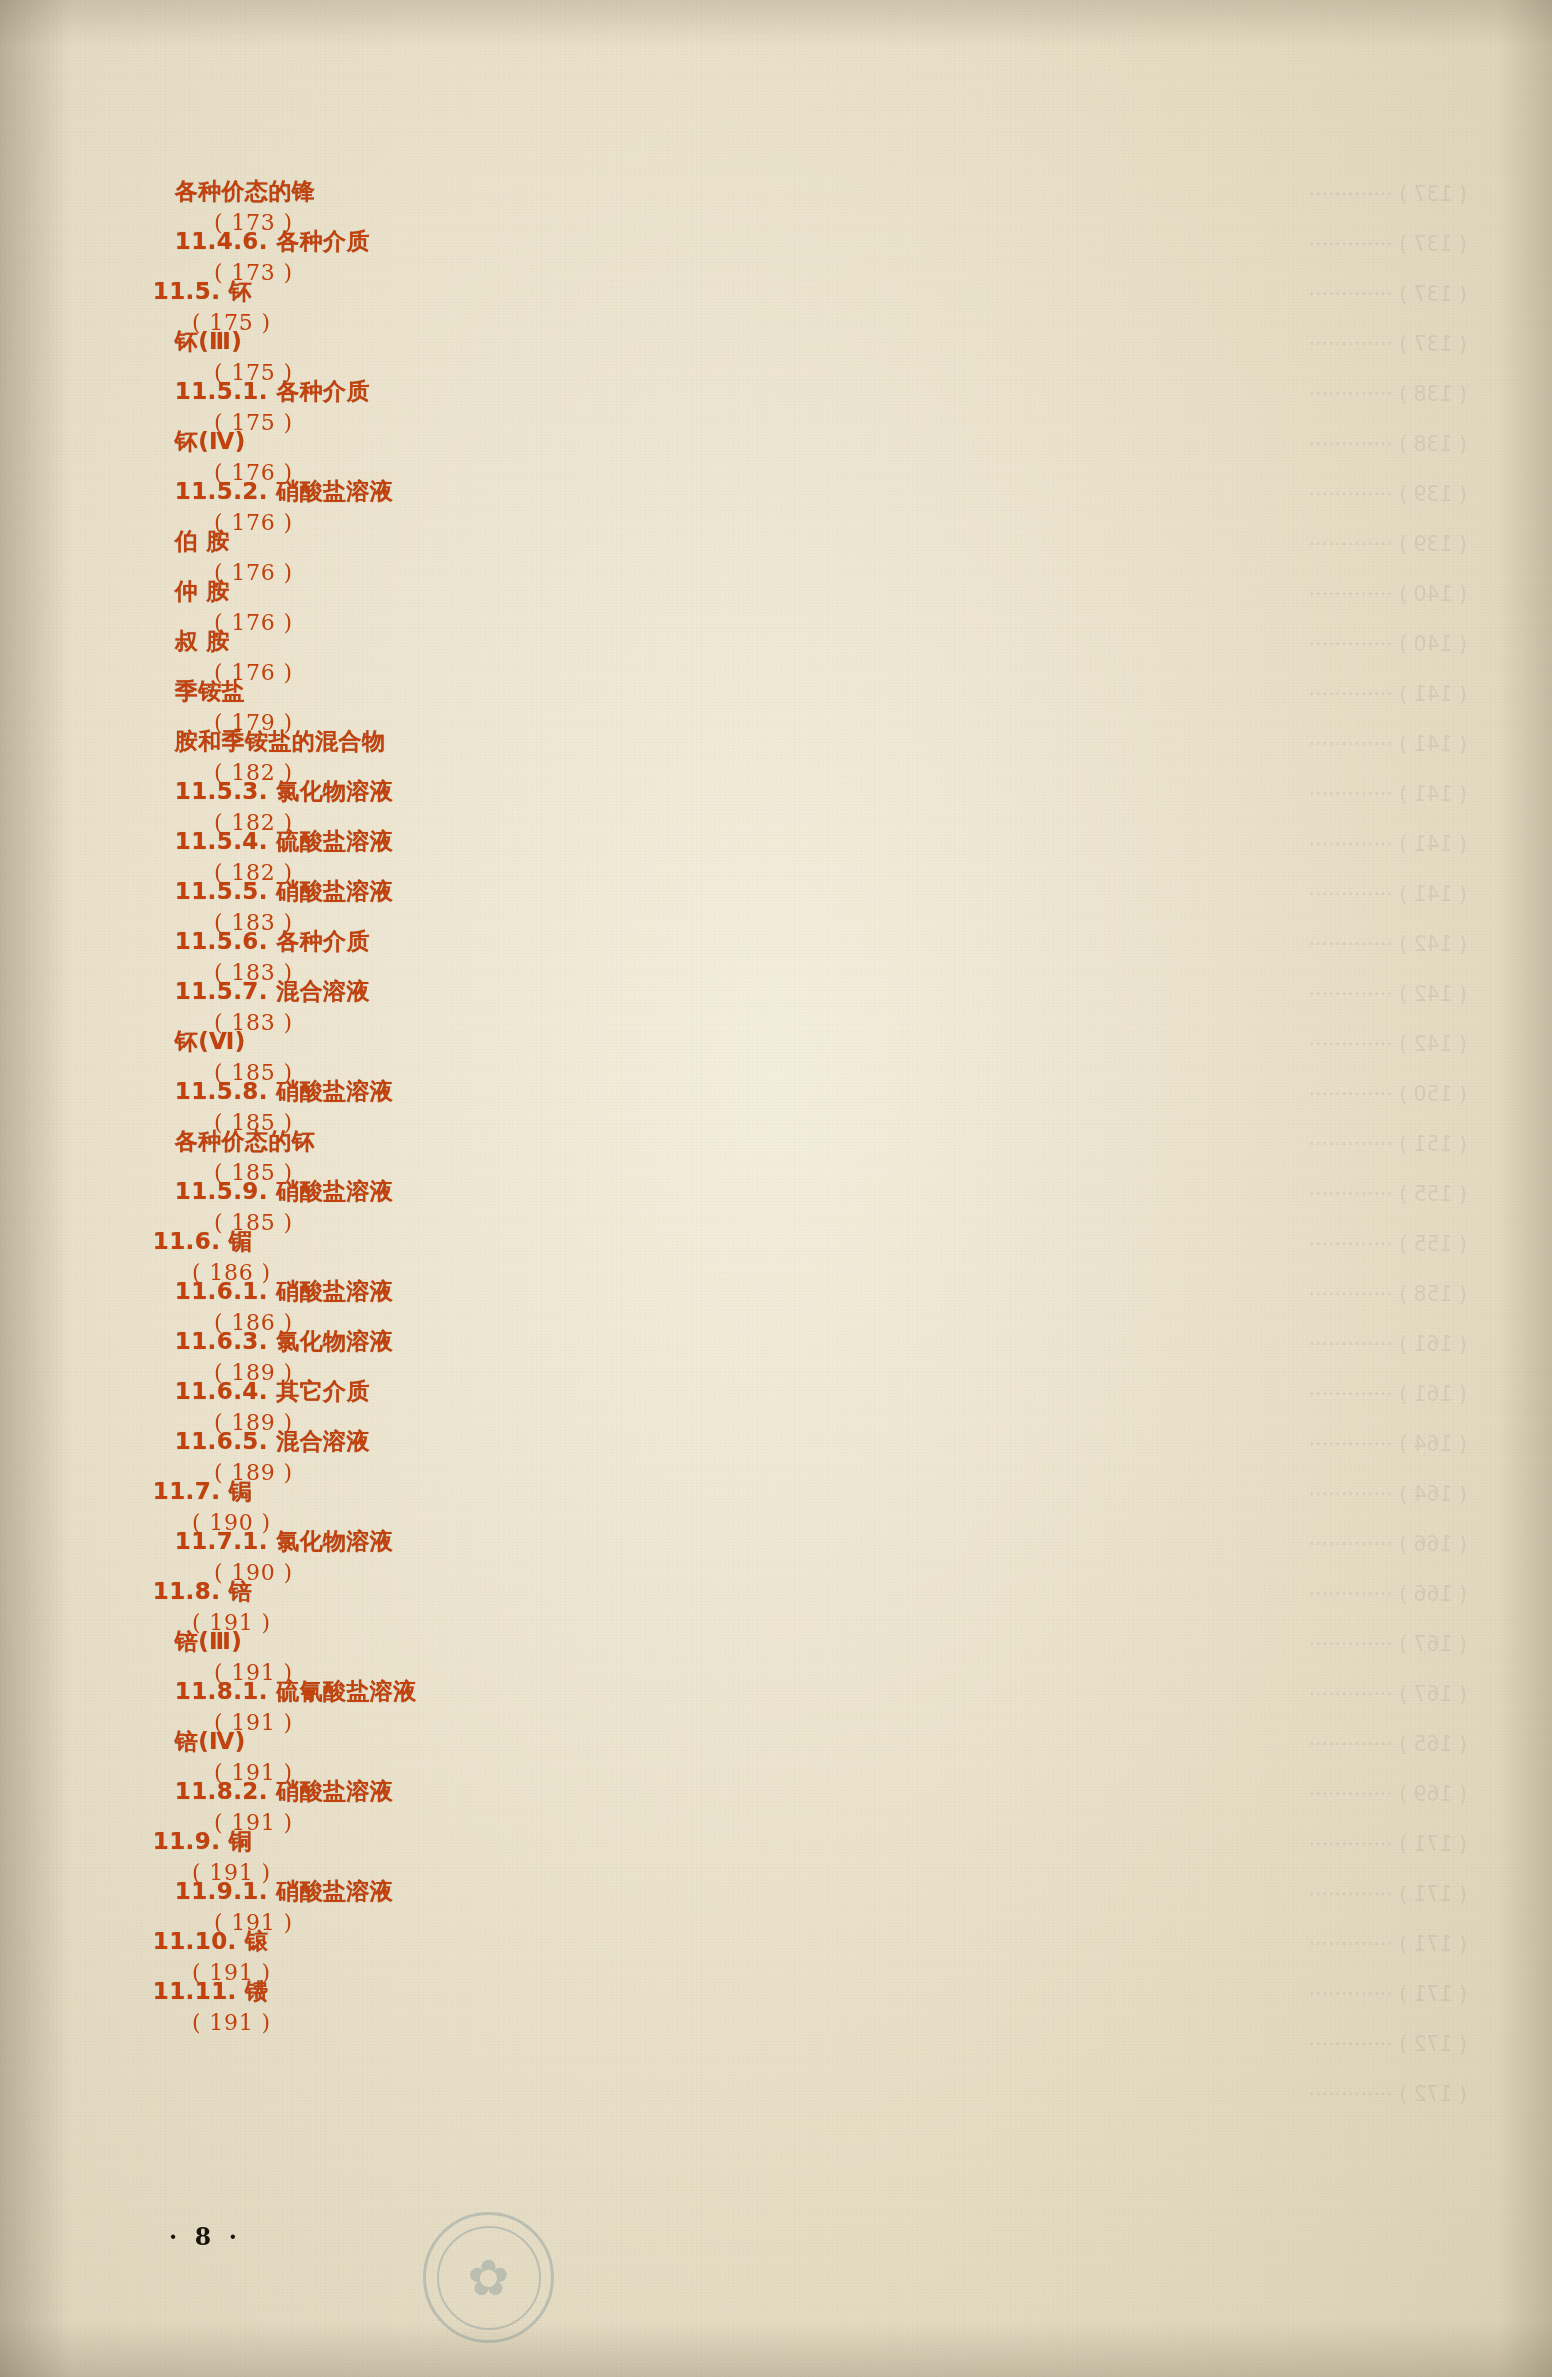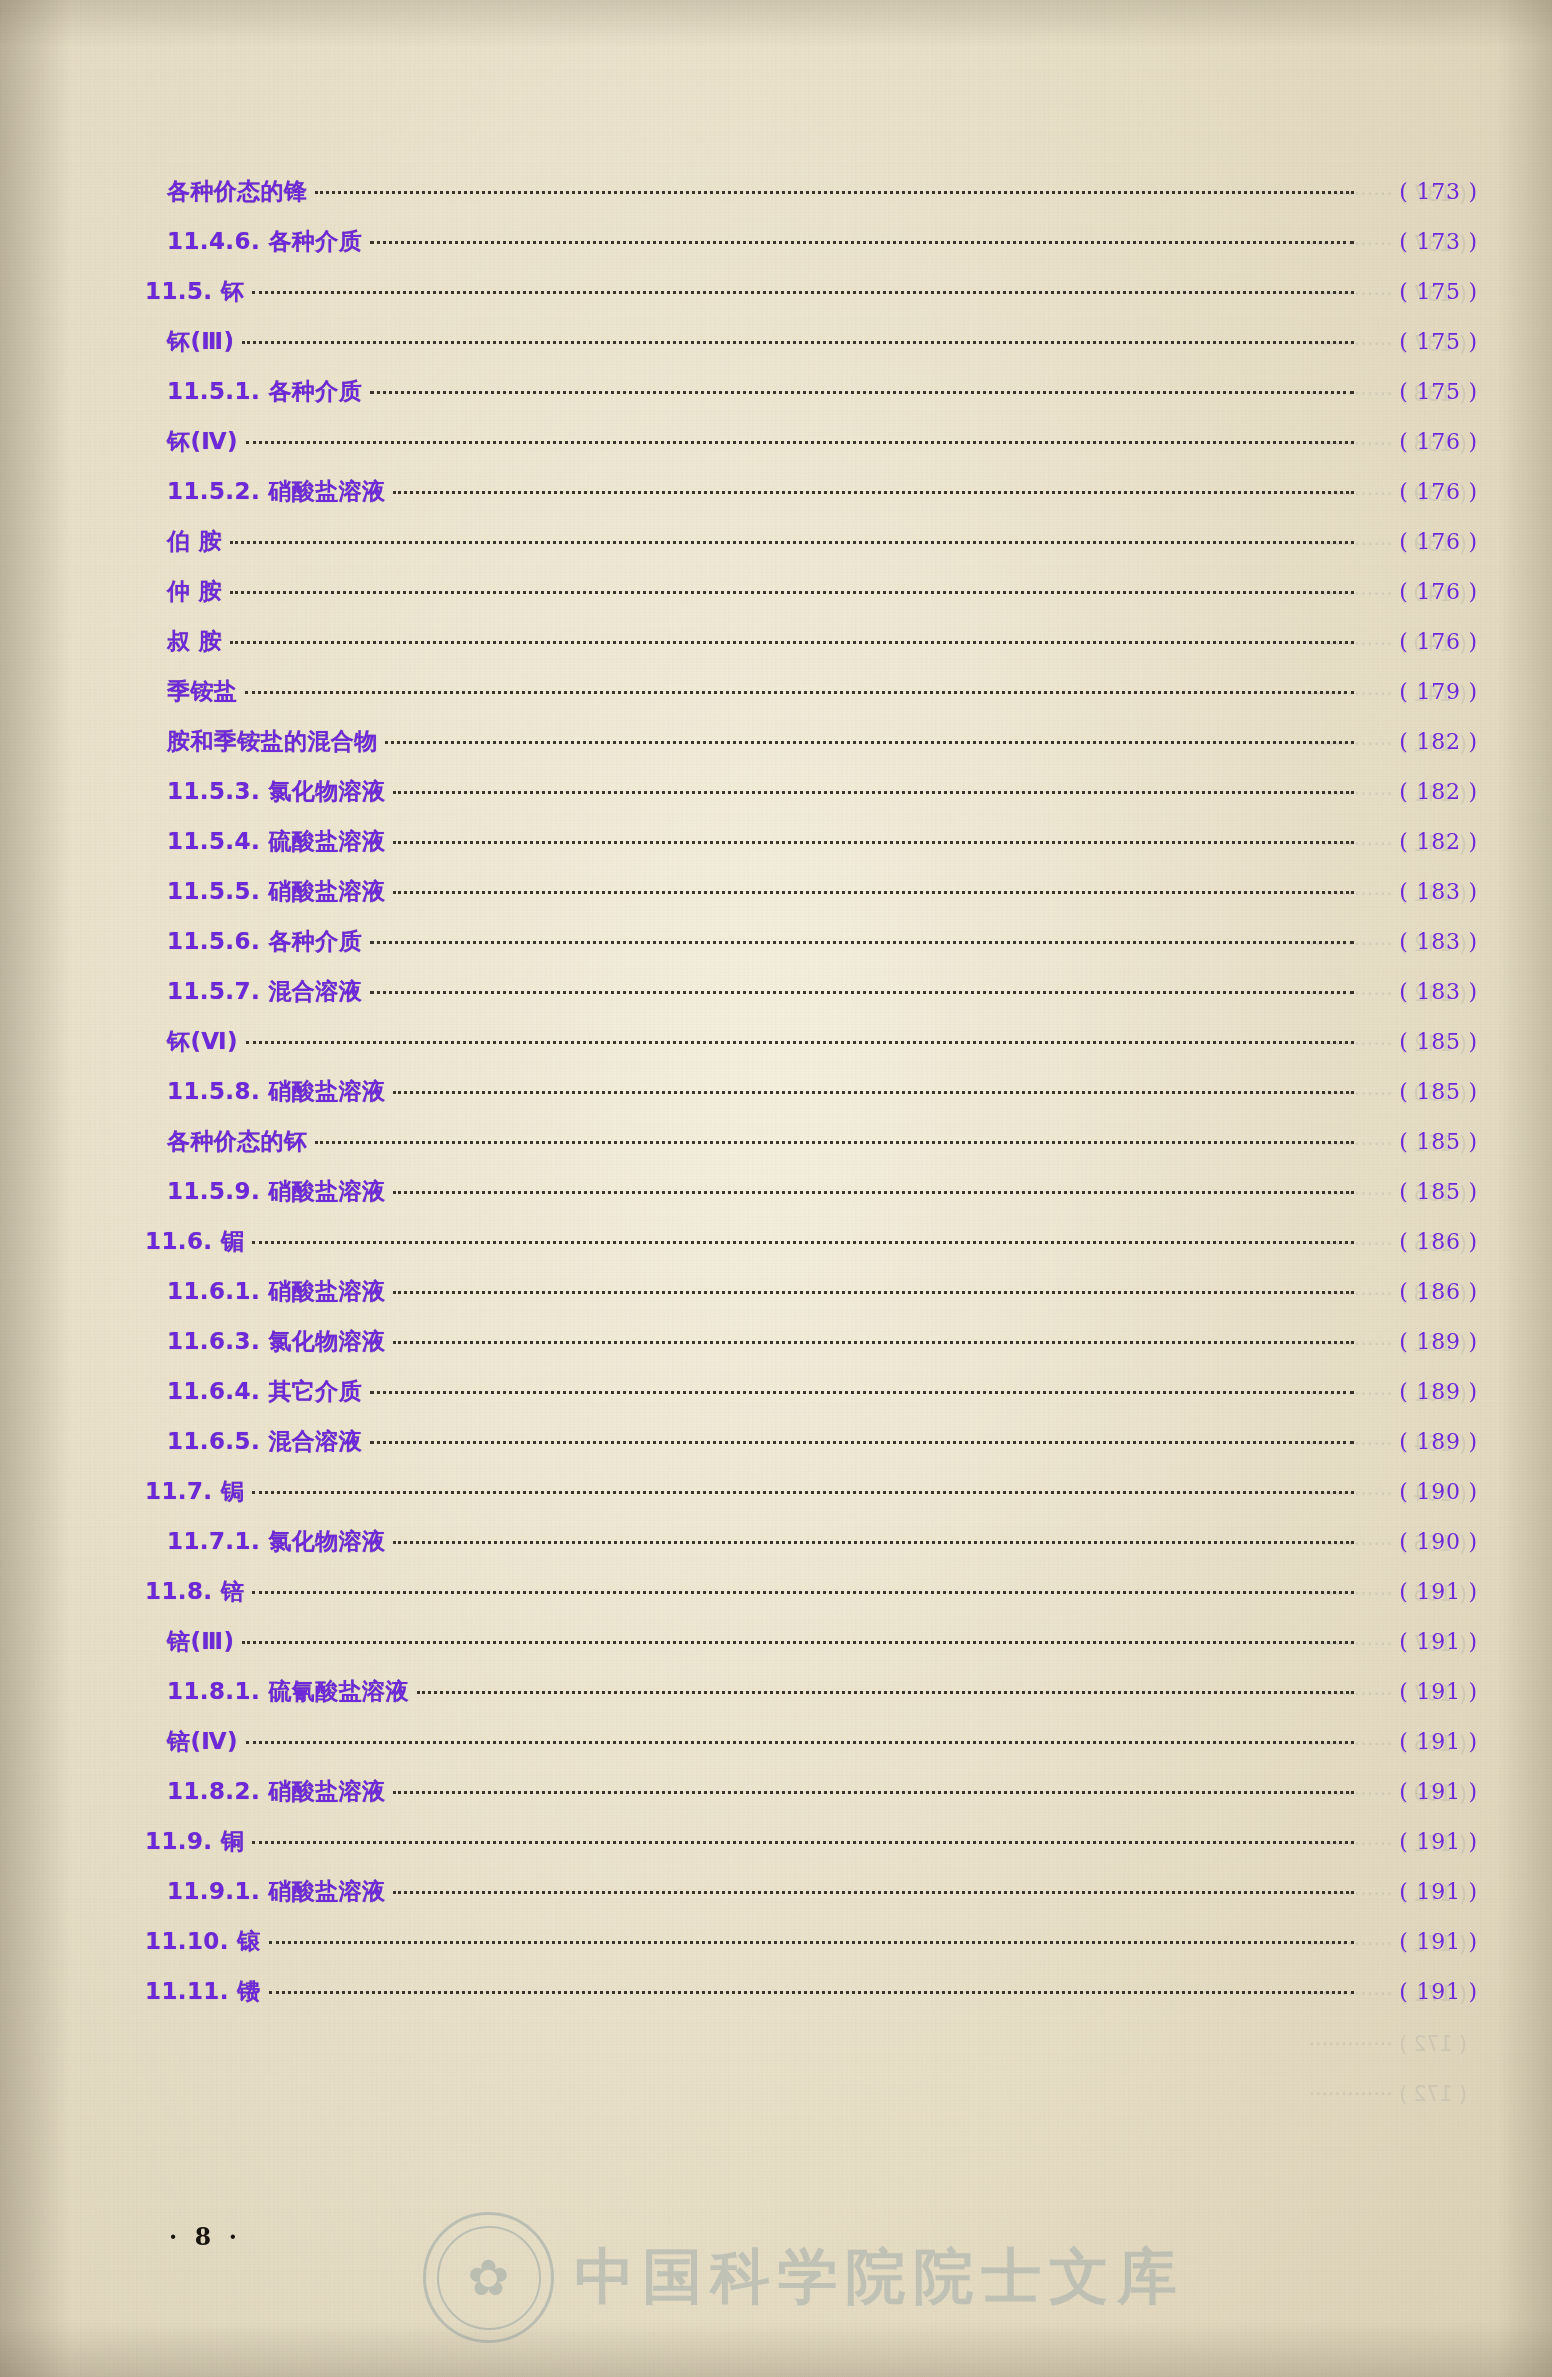--- a/index.html
+++ b/index.html
@@ -66,21 +66,22 @@
     position: absolute;
     left: 145px;
     top: 176px;
     width: 1333px;
   }
 
   .toc-row {
     display: flex;
     align-items: baseline;
     height: 50px;
-    color: #6d28d9;
+    color: #c2410c;
+    flex-direction: column;
   }
   .lbl {
     white-space: nowrap;
     font-size: 23px;
     font-weight: 700;
     letter-spacing: 0.4px;
     font-family: "DejaVu Sans", sans-serif;
     text-shadow: 0 0 0.8px rgba(20,16,8,0.35);
   }
   .dots {
@@ -423,21 +424,20 @@
         <span class="pg">( 191 )</span>
       </div>
     </div>
 
   <div class="folio">· 8 ·</div>
 
   <div class="watermark">
     <div class="wm-seal">
         <span>✿</span>
       </div>
-    <div class="wm-text">中国科学院院士文库</div>
   </div>
 </div>
 
 <div class="edge-left"></div>
 <div class="edge-right"></div>
 <div class="edge-top"></div>
 <div class="edge-bottom"></div>
 
 
 </body></html>

